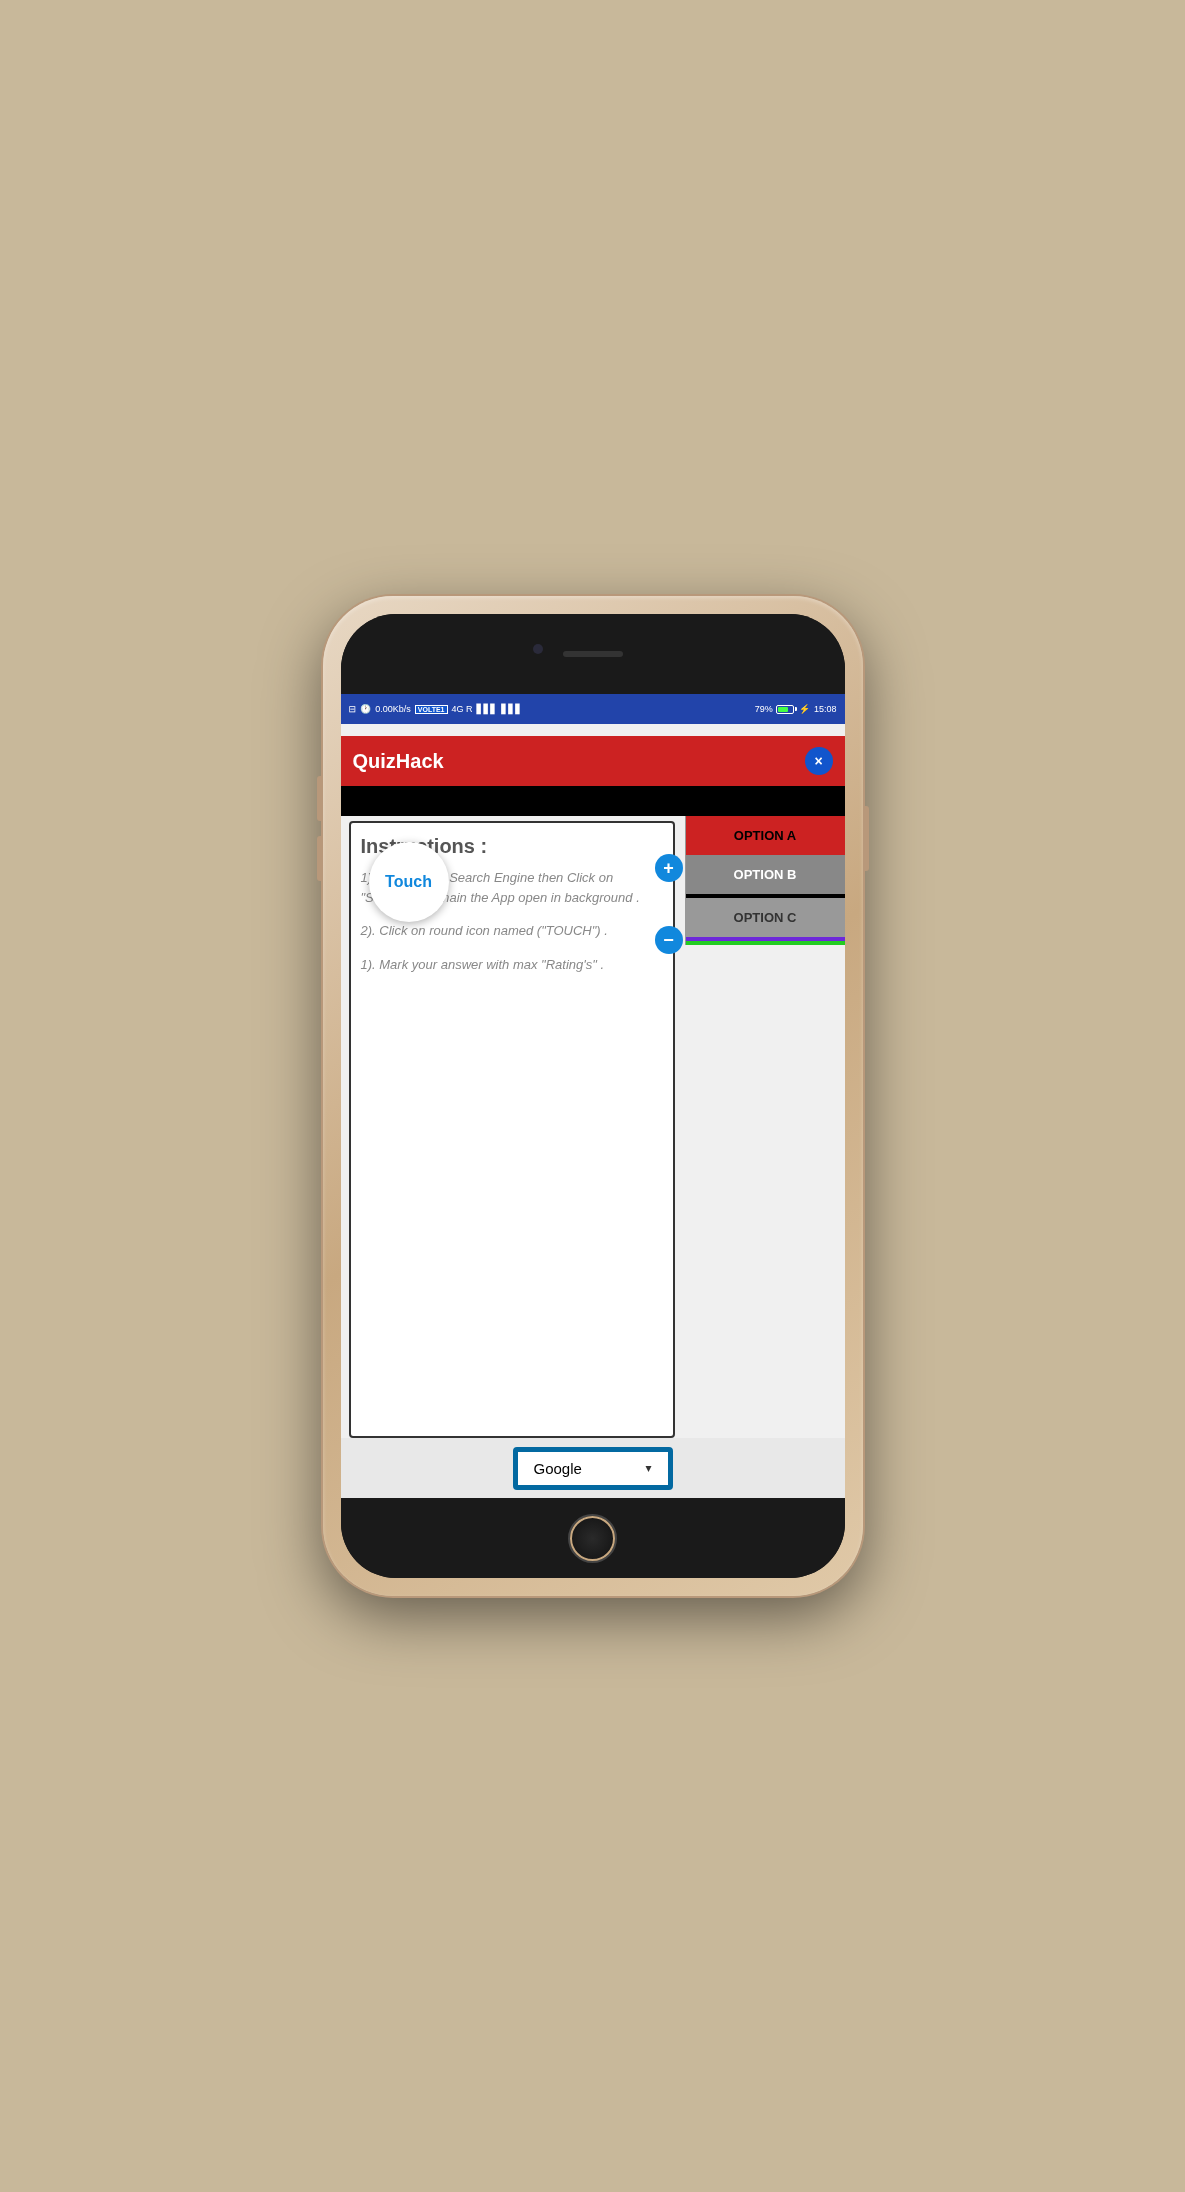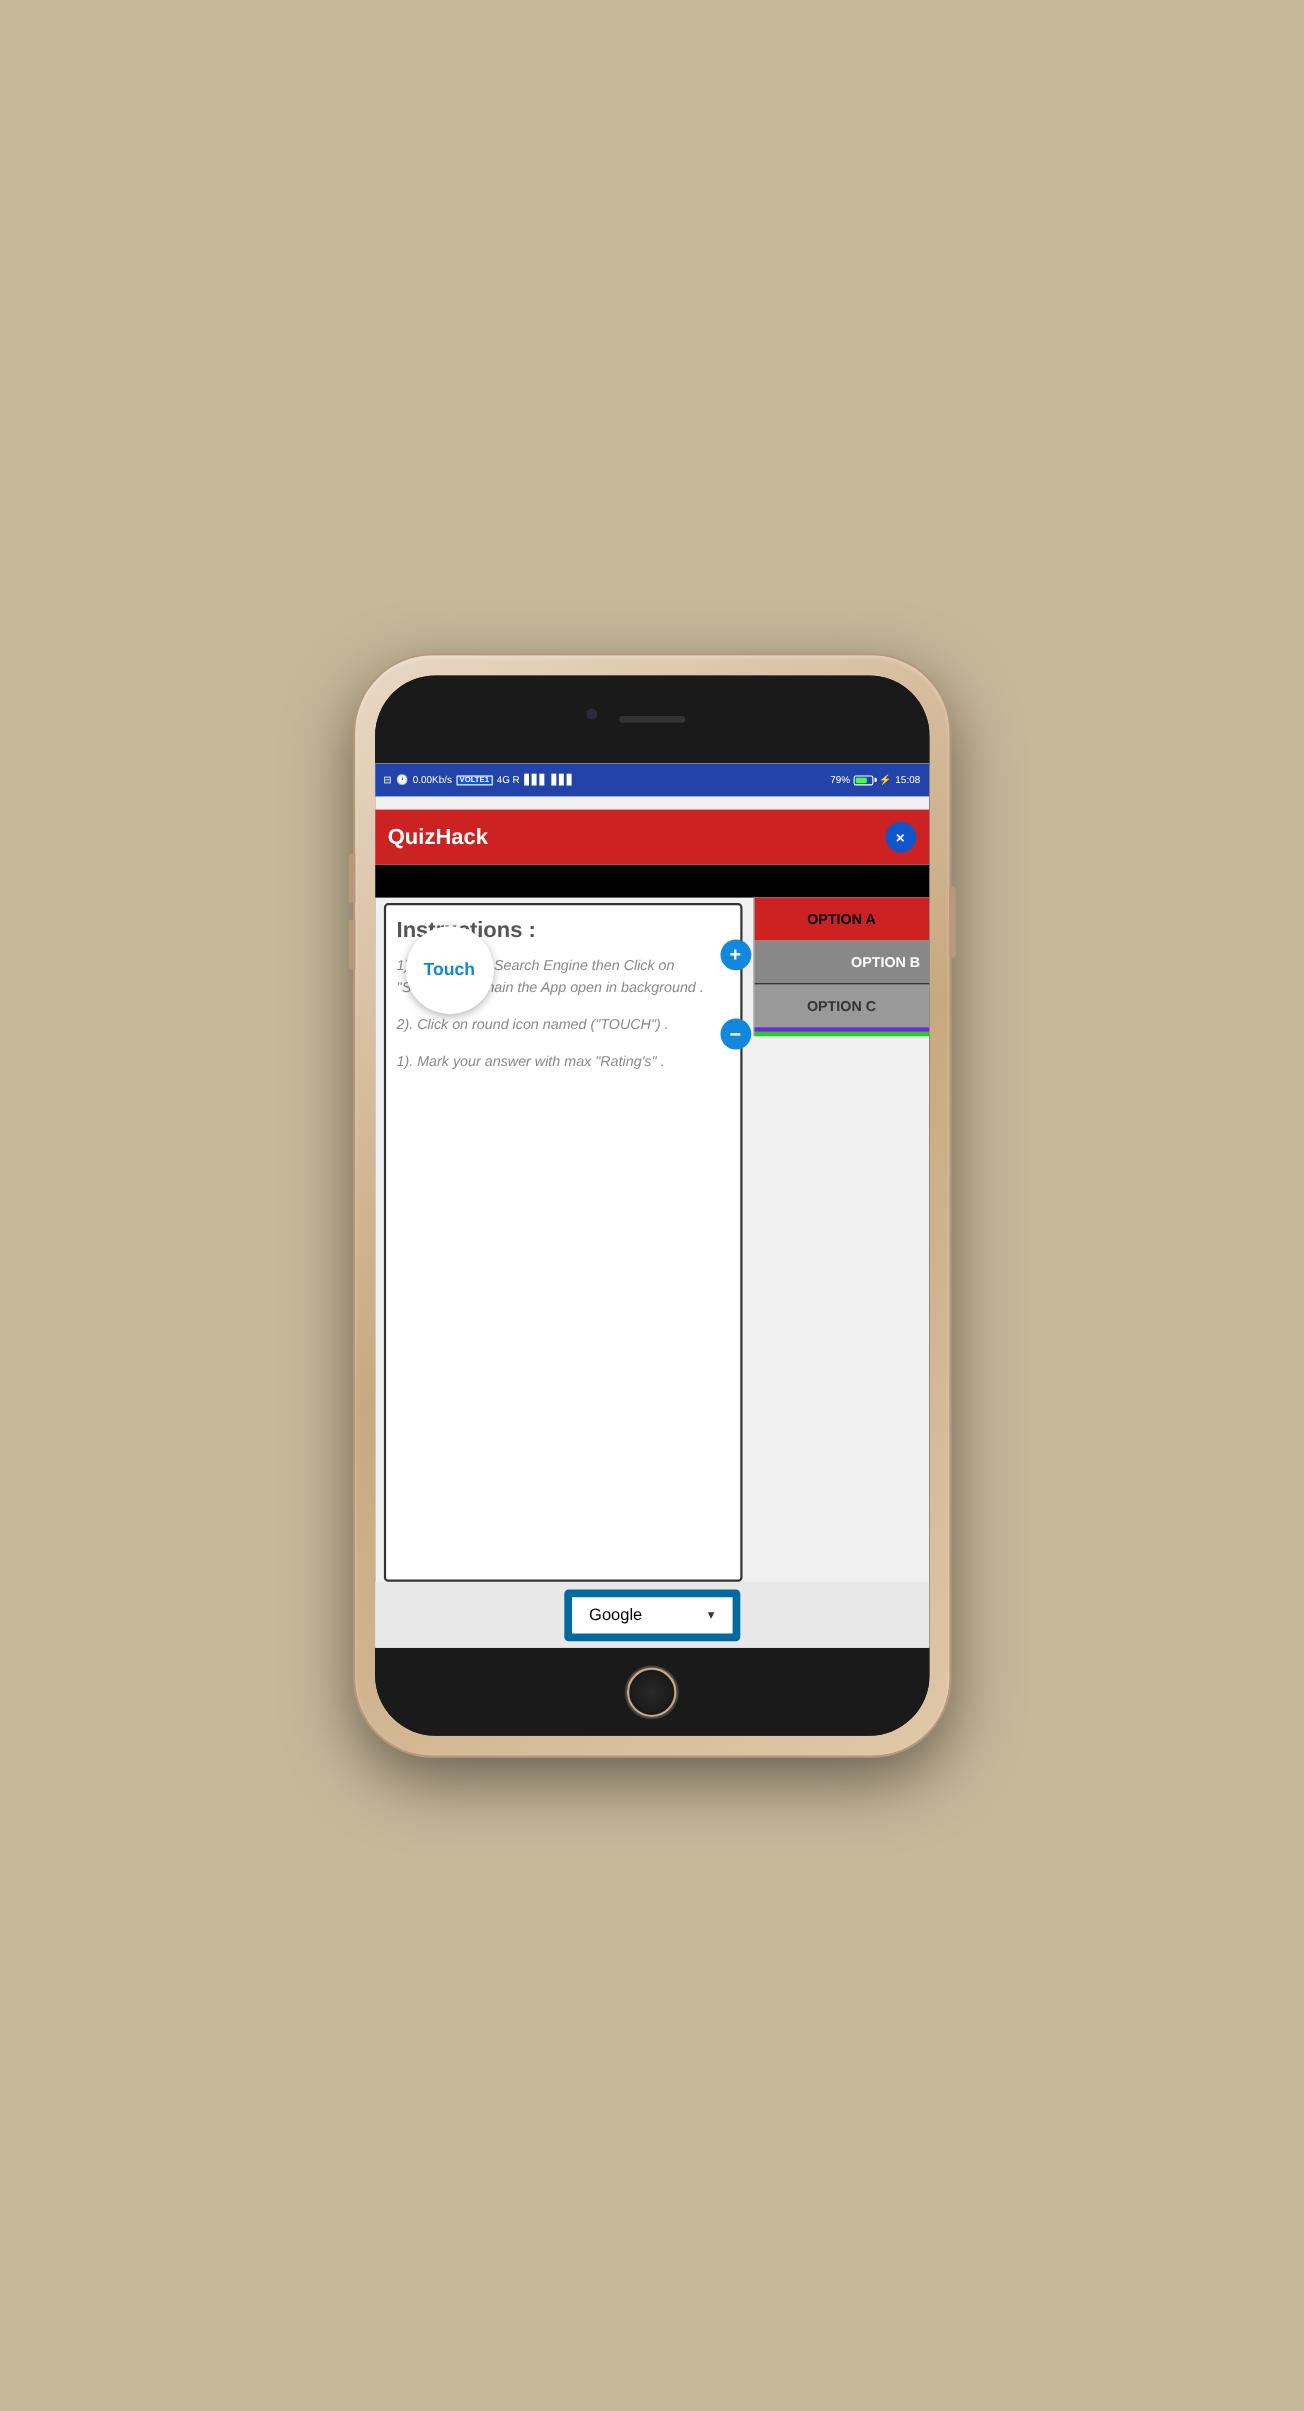--- a/index.html
+++ b/index.html
@@ -204,22 +204,21 @@
 
     .option-item:first-child {
       background: #cc2222;
       color: #000000;
       border-bottom: none;
     }
 
     .option-item.option-b {
       background: #888;
       color: white;
-      border-bottom: 1px solid #000000;
-      text-align: right;
+      border-bottom: 4px solid #000000;
     }
 
     .option-item.option-c {
       background: #999;
       color: #333;
     }
 
     
     .option-c-underline {
       height: 4px;
@@ -323,21 +322,21 @@
       background: #e8e8e8;
       height: 60px;
       display: flex;
       align-items: center;
       justify-content: center;
       flex-shrink: 0;
     }
 
     .search-dropdown {
       background: white;
-      border: 7px solid #0369a1;
+      border: 5px solid #0369a1;
       border-radius: 4px;
       padding: 8px 16px;
       font-size: 15px;
       display: flex;
       align-items: center;
       gap: 12px;
       cursor: pointer;
       min-width: 160px;
       justify-content: space-between;
     }

